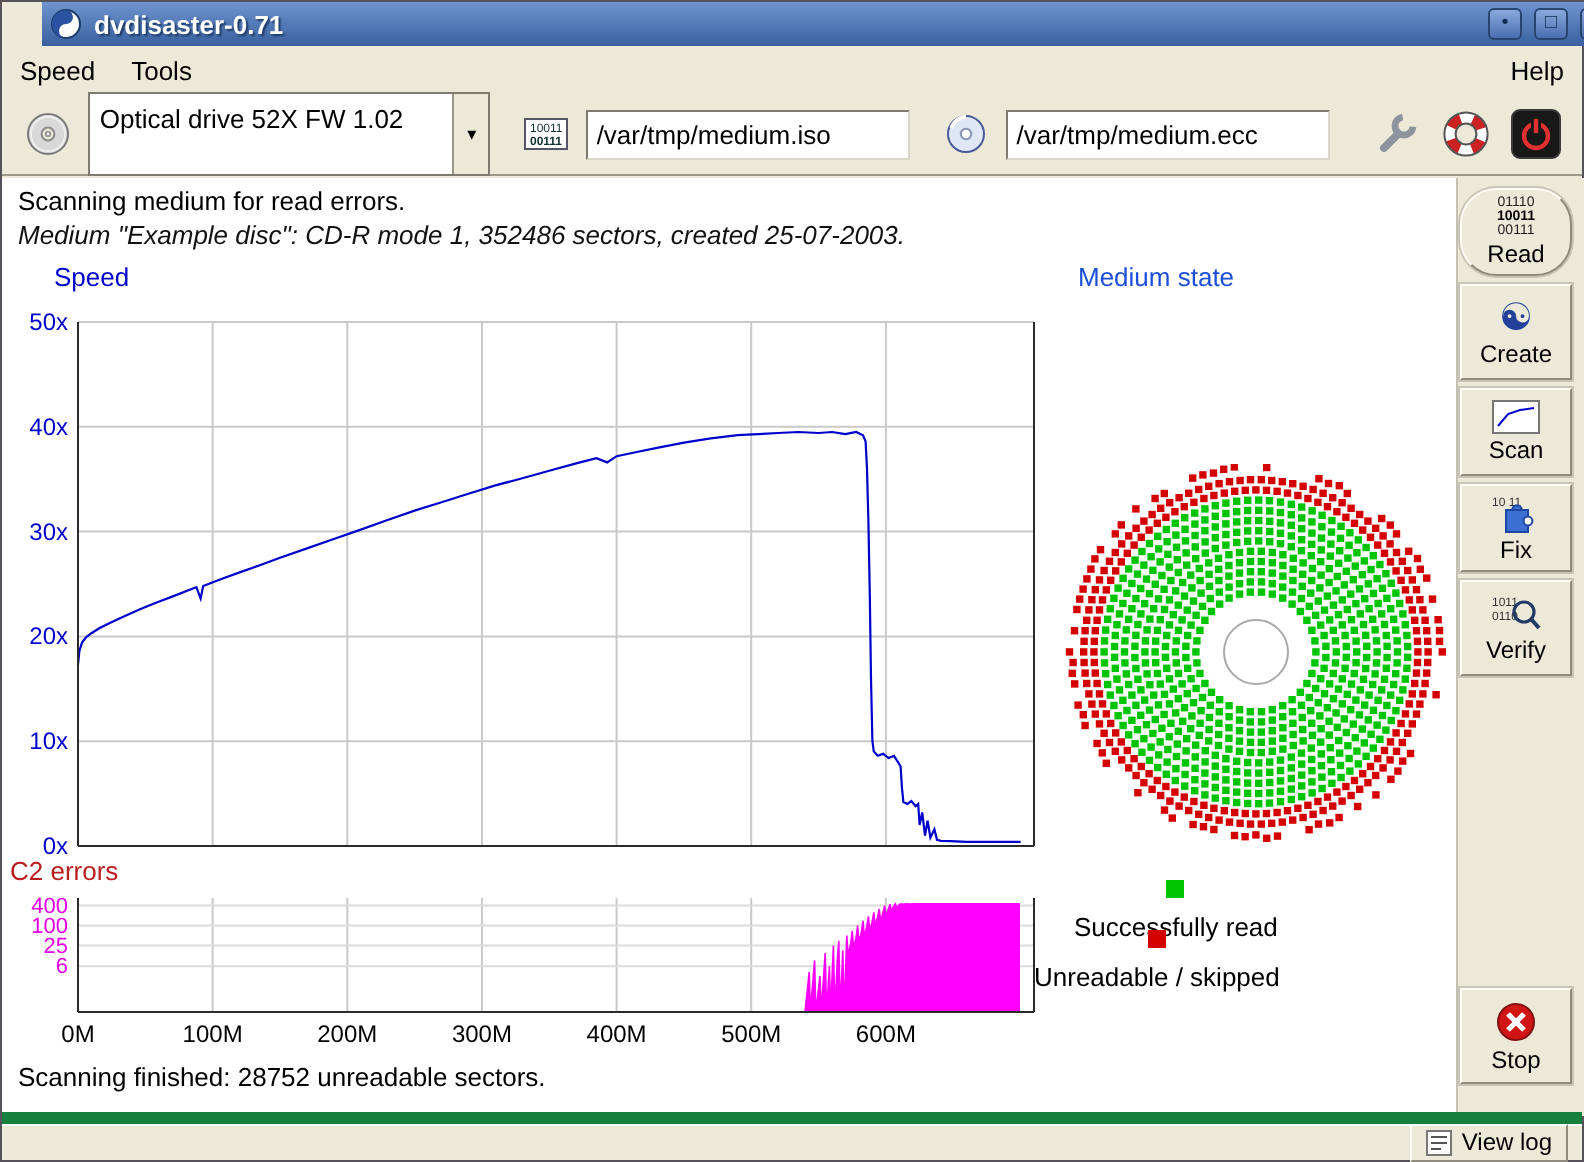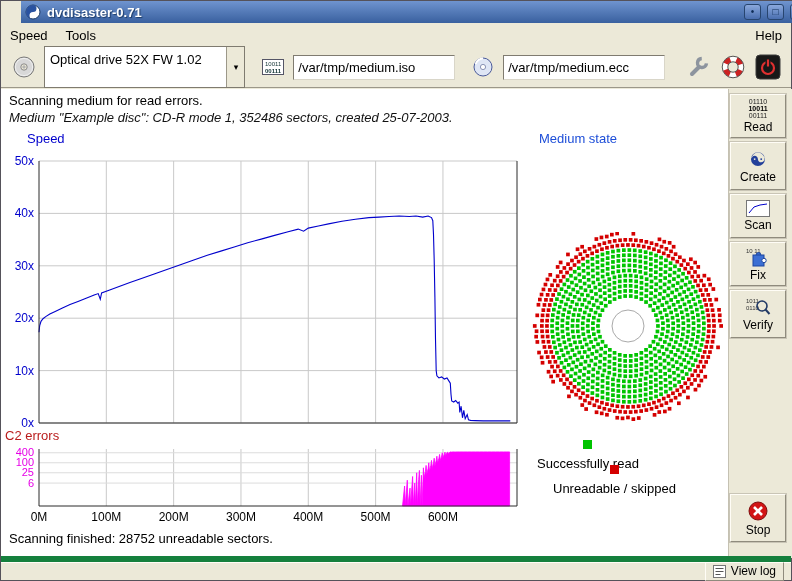--- a/index.html
+++ b/index.html
@@ -1053,28 +1053,28 @@
       <rect x="185.2" y="76.0" width="3.7" height="3.7" fill="#d40000"></rect>
       <rect x="185.9" y="81.4" width="3.7" height="3.7" fill="#d40000"></rect>
       <rect x="185.9" y="86.8" width="3.7" height="3.7" fill="#d40000"></rect>
       <circle cx="96" cy="94" r="16" fill="#ffffff" stroke="#a9a9a9"></circle>
     </svg>
 
   <div class="legend-row" style="left:536px;top:439px;">
     <span class="swatch" style="background: rgb(0, 196, 0);"></span>
     <span>Successfully read</span>
   </div>
-  <div class="legend-row" style="left:536px;top:464px;padding-left:16px;">
+  <div class="legend-row" style="left:516px;top:464px;">
     <span class="swatch" style="background: rgb(212, 0, 0);"></span>
     <span>Unreadable / skipped</span>
   </div>
 
   <div class="scan-status">Scanning finished: 28752 unreadable sectors.</div>
 
-  <button class="side-btn" style="top:93px;height:44px;">
+  <button class="side-btn" style="top:93px;height:44px;border-radius:18px;">
     <span class="bits">
       <span>01110</span>
       <span class="bold">10011</span>
       <span>00111</span>
     </span>
     <span class="side-label">Read</span>
   </button>
 
   <button class="side-btn" style="top:141px;height:48px;">
     <span class="yinyang">☯</span>

